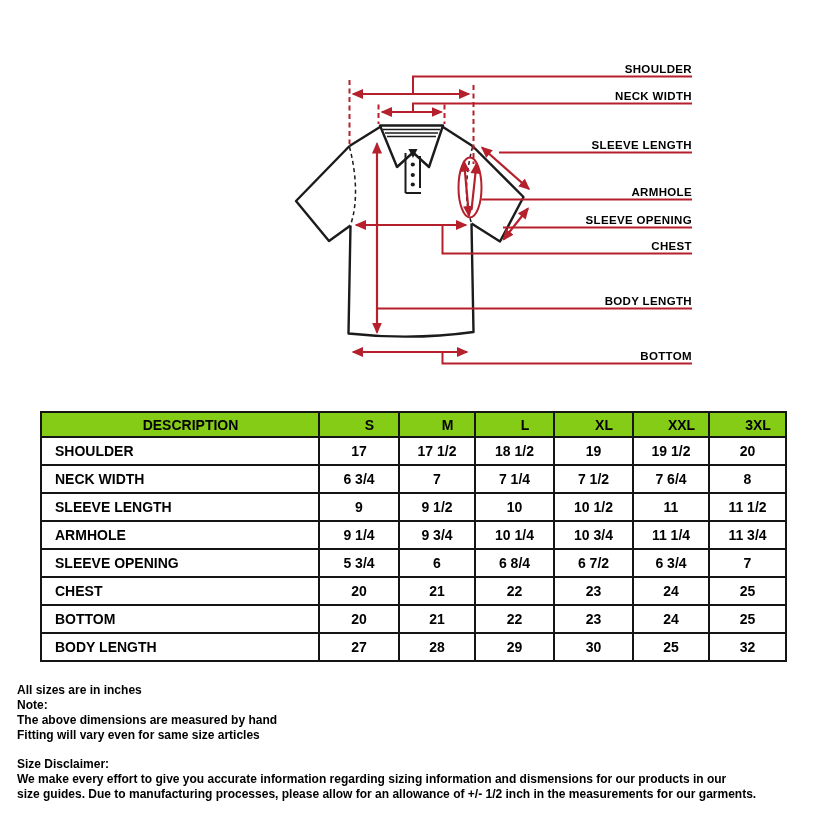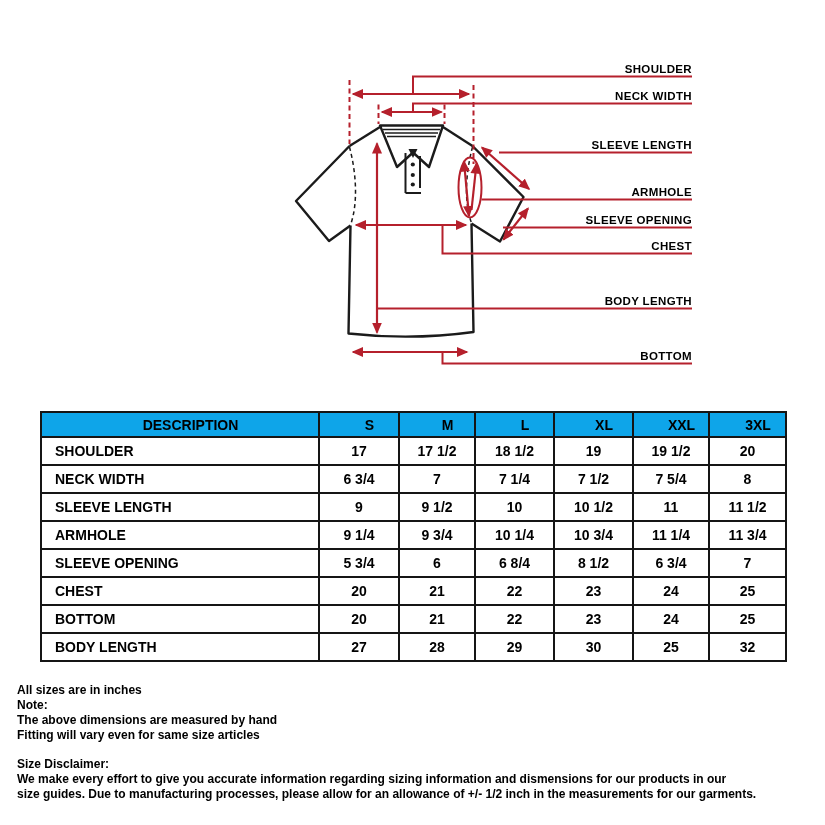--- a/index.html
+++ b/index.html
@@ -14,21 +14,21 @@
   }
   table.size-table {
     position:absolute; left:40px; top:411px; width:745px;
     border-collapse:collapse; table-layout:fixed;
   }
   .size-table th, .size-table td {
     border:2px solid #151515; font-weight:bold; font-size:14px; color:#000;
     text-align:center; padding:0; height:26px;
     font-family:"Liberation Sans", sans-serif;
   }
-  .size-table thead th { background:#0ea5e9; height:23px;padding-left:21px; }
+  .size-table thead th { background:#84cc16; height:23px;padding-left:21px; }
   .size-table td.desc { text-align:left; padding-left:13px; }
   .notes-block {
     position:absolute; left:17px; top:683px; width:800px;
     font-size:12px; line-height:15px; font-weight:bold; color:#000;
   }
   .disclaimer-block { margin-top:14px; }
 </style>
 </head>
 <body>
 
@@ -160,21 +160,21 @@
         <td>19</td>
         <td>19 1/2</td>
         <td>20</td>
       </tr>
       <tr>
         <td class="desc">NECK WIDTH</td>
         <td>6 3/4</td>
         <td>7</td>
         <td>7 1/4</td>
         <td>7 1/2</td>
-        <td>7 5/4</td>
+        <td>7 6/4</td>
         <td>8</td>
       </tr>
       <tr>
         <td class="desc">SLEEVE LENGTH</td>
         <td>9</td>
         <td>9 1/2</td>
         <td>10</td>
         <td>10 1/2</td>
         <td>11</td>
         <td>11 1/2</td>
@@ -186,21 +186,21 @@
         <td>10 1/4</td>
         <td>10 3/4</td>
         <td>11 1/4</td>
         <td>11 3/4</td>
       </tr>
       <tr>
         <td class="desc">SLEEVE OPENING</td>
         <td>5 3/4</td>
         <td>6</td>
         <td>6 8/4</td>
-        <td>8 1/2</td>
+        <td>6 7/2</td>
         <td>6 3/4</td>
         <td>7</td>
       </tr>
       <tr>
         <td class="desc">CHEST</td>
         <td>20</td>
         <td>21</td>
         <td>22</td>
         <td>23</td>
         <td>24</td>

